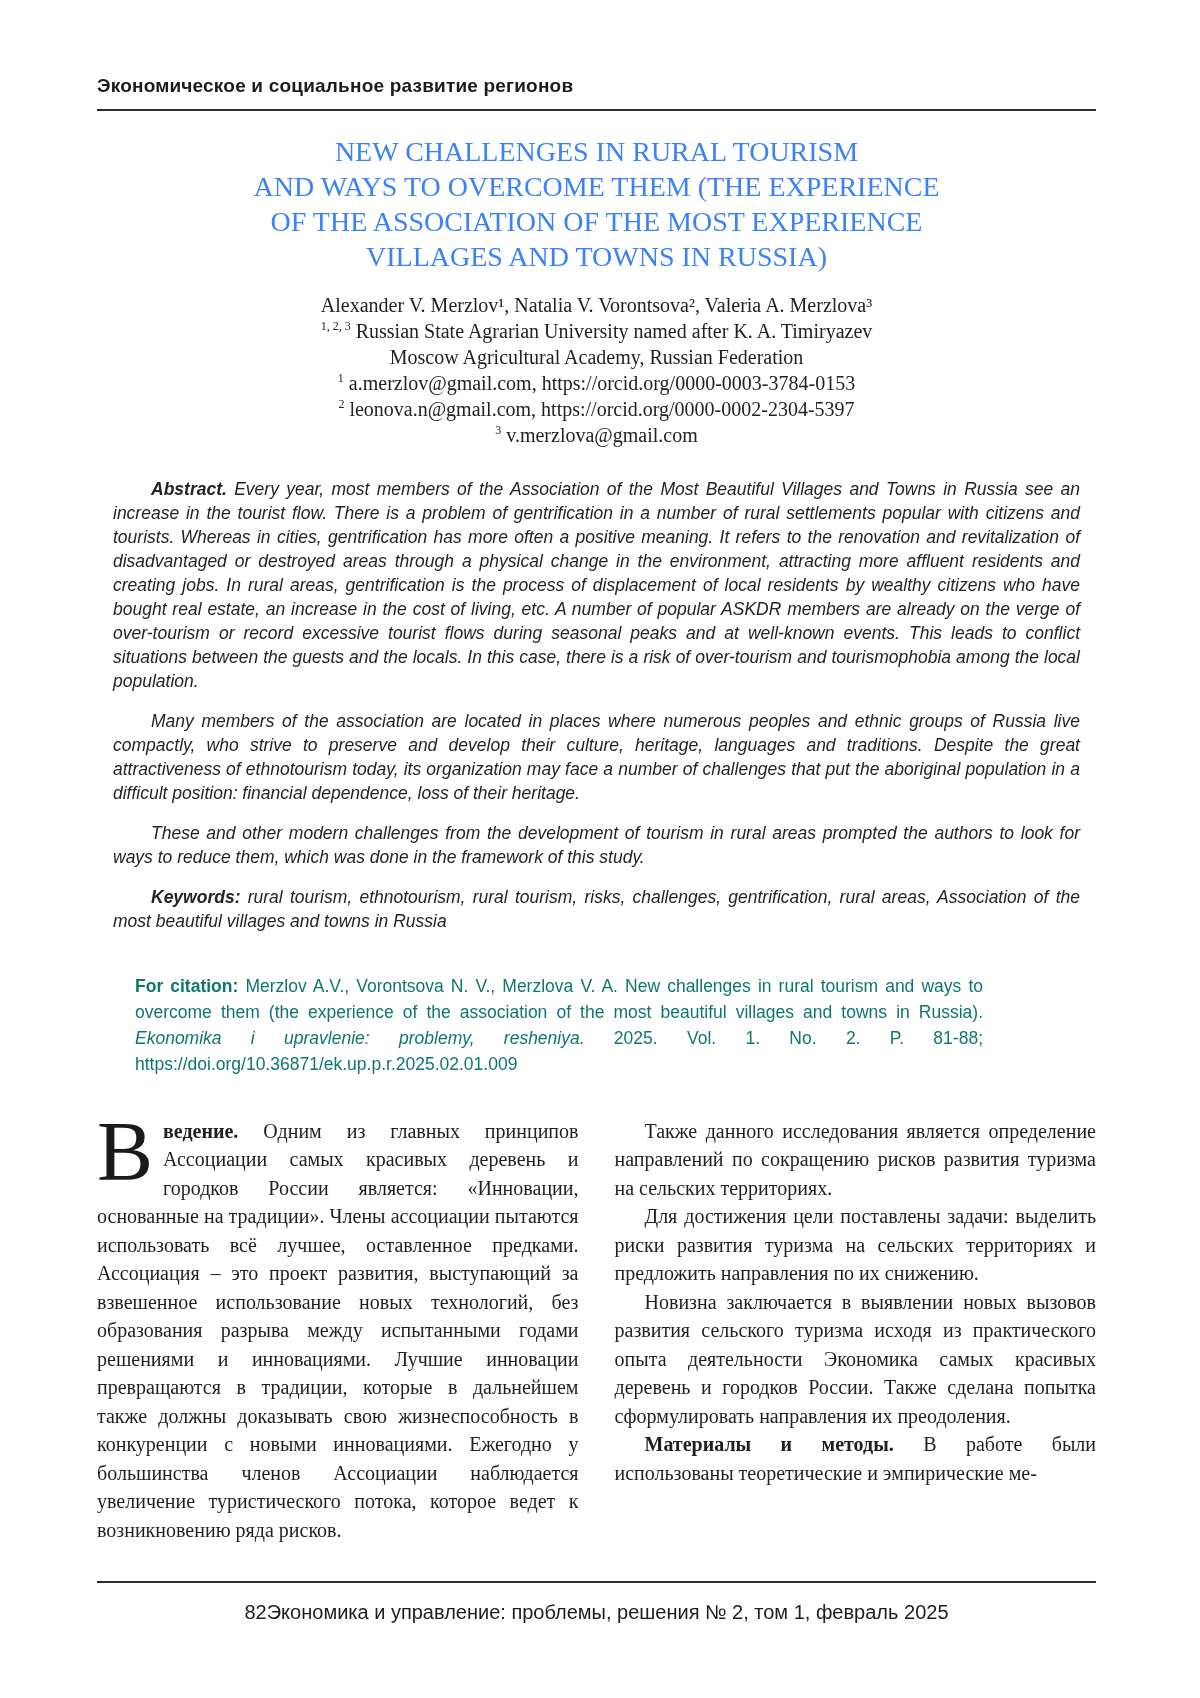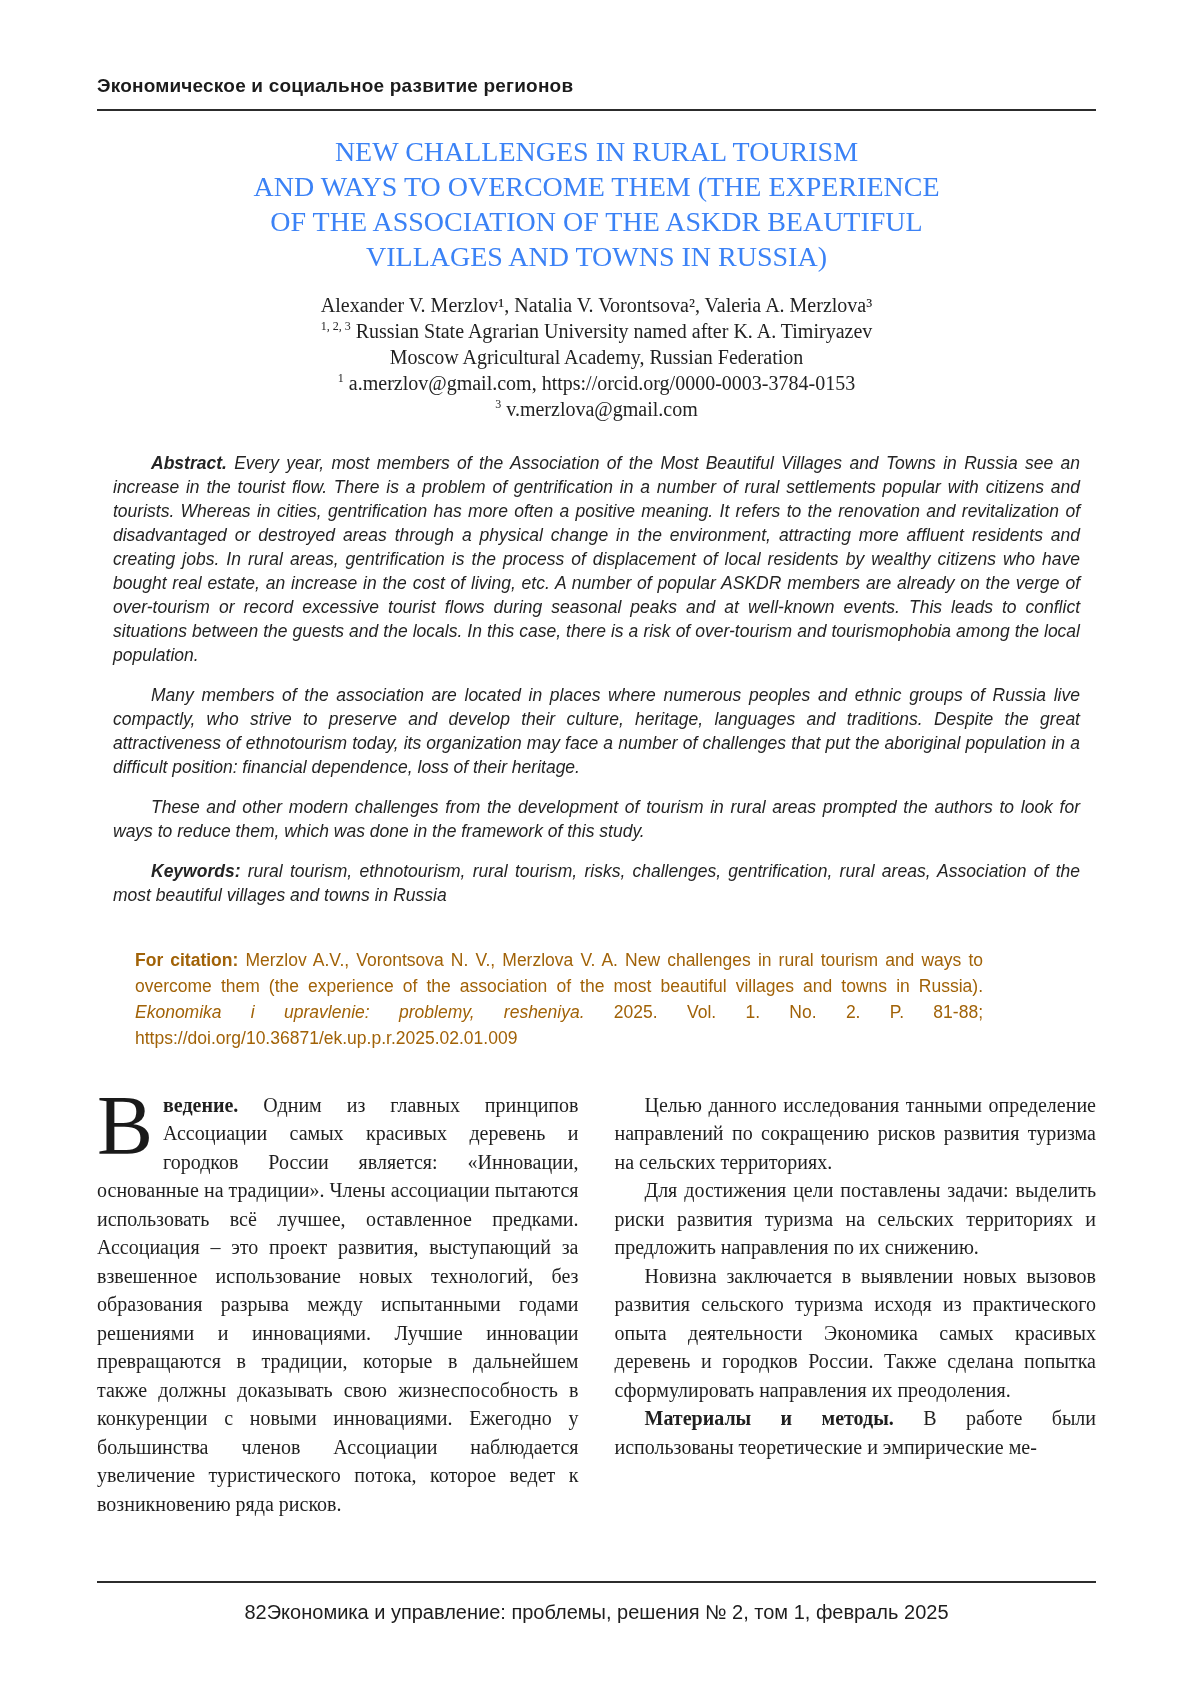--- a/index.html
+++ b/index.html
@@ -43,21 +43,21 @@
     text-align:justify;
     color:#242424;
   }
   .ab-p{margin:16px;text-indent:38px;}
   .ab-p b{font-style:italic;}
   
   .citation{
     margin:40px 113px 0 38px;
     font:400 17.5px/26px "Liberation Sans", sans-serif;
     text-align:justify;
-    color:#a16207;
+    color:#0f766e;
   }
   .citation i{font-style:italic;}
   
   .columns{
     margin-top:40px;
     display:flex;
     gap:36px;
   }
   .col{
     width:482px;
@@ -97,29 +97,30 @@
 <div class="page">
 
   <header>
     <div class="running-head">Экономическое и социальное развитие регионов</div>
     <div class="head-rule"></div>
   </header>
 
   <h1 class="title">
     <span class="tline">NEW CHALLENGES IN RURAL TOURISM</span>
     <span class="tline">AND WAYS TO OVERCOME THEM (THE EXPERIENCE</span>
-    <span class="tline">OF THE ASSOCIATION OF THE ASKDR BEAUTIFUL</span>
+    <span class="tline">OF THE ASSOCIATION OF THE MOST EXPERIENCE</span>
     <span class="tline">VILLAGES AND TOWNS IN RUSSIA)</span>
   </h1>
 
   <div class="authors">
     <div>Alexander V. Merzlov¹, Natalia V. Vorontsova², Valeria A. Merzlova³</div>
     <div><sup>1, 2, 3</sup><span> Russian State Agrarian University named after K. A. Timiryazev</span></div>
     <div>Moscow Agricultural Academy, Russian Federation</div>
     <div><sup>1</sup><span> a.merzlov@gmail.com, https://orcid.org/0000-0003-3784-0153</span></div>
+    <div><sup>2</sup><span> leonova.n@gmail.com, https://orcid.org/0000-0002-2304-5397</span></div>
     <div><sup>3</sup><span> v.merzlova@gmail.com</span></div>
   </div>
 
   <section class="abstract">
     <p class="ab-p"><b>Abstract.</b><span> Every year, most members of the Association of the Most Beautiful Villages and Towns in Russia see an increase in the tourist flow. There is a problem of gentrification in a number of rural settlements popular with citizens and tourists. Whereas in cities, gentrification has more often a positive meaning. It refers to the renovation and revitalization of disadvantaged or destroyed areas through a physical change in the environment, attracting more affluent residents and creating jobs. In rural areas, gentrification is the process of displacement of local residents by wealthy citizens who have bought real estate, an increase in the cost of living, etc. A number of popular ASKDR members are already on the verge of over-tourism or record exces­sive tourist flows during seasonal peaks and at well-known events. This leads to conflict situations between the guests and the locals. In this case, there is a risk of over-tourism and tourismophobia among the local population.</span></p>
     <p class="ab-p">Many members of the association are located in places where numerous peoples and ethnic groups of Russia live compactly, who strive to preserve and develop their culture, heritage, languages and traditions. Despite the great attractiveness of ethnotourism today, its organization may face a number of challenges that put the aboriginal population in a difficult position: financial dependence, loss of their heritage.</p>
     <p class="ab-p">These and other modern challenges from the development of tourism in rural areas prompted the authors to look for ways to reduce them, which was done in the framework of this study.</p>
     <p class="ab-p"><b>Keywords:</b><span> rural tourism, ethnotourism, rural tourism, risks, challenges, gentrification, rural areas, Asso­ciation of the most beautiful villages and towns in Russia</span></p>
   </section>
 
@@ -127,21 +128,21 @@
     <b>For citation:</b><span> Merzlov A.V., Vorontsova N. V., Merzlova V. A. New challenges in rural tourism and ways to overcome them (the experience of the association of the most beautiful villages and towns in Russia). </span><i>Ekonomika i upravlenie: problemy, resheniya.</i><span> 2025. Vol. 1. No. 2. P. 81-88; https://doi.org/10.36871/ek.up.p.r.2025.02.01.009</span>
   </section>
 
   <section class="columns">
     <div class="col">
       <p class="body-p no-indent">
         <span class="dropcap">В</span><b>ведение.</b><span> Одним из главных принципов Ассоциации самых красивых деревень и городков России является: «Инновации, основанные на традиции». Члены ассоциации пытаются использовать всё лучшее, оставленное предками. Ассоциация – это проект развития, вы­ступающий за взвешенное использование новых технологий, без образования разрыва между испы­танными годами решениями и инновациями. Луч­шие инновации превращаются в традиции, кото­рые в дальнейшем также должны доказывать свою жизнеспособность в конкуренции с новыми инно­вациями. Ежегодно у большинства членов Ассоци­ации наблюдается увеличение туристического по­тока, которое ведет к возникновению ряда рисков.</span>
       </p>
     </div>
     <div class="col">
-      <p class="body-p">Целью данного исследования танными опре­деление направлений по сокращению рисков раз­вития туризма на сельских территориях.</p>
+      <p class="body-p">Также данного исследования является опре­деление направлений по сокращению рисков раз­вития туризма на сельских территориях.</p>
       <p class="body-p">Для достижения цели поставлены задачи: выделить риски развития туризма на сельских территориях и предложить направления по их снижению.</p>
       <p class="body-p">Новизна заключается в выявлении новых вызовов развития сельского туризма исходя из практического опыта деятельности Экономика самых красивых деревень и городков России. Также сделана попытка сформулировать направ­ления их преодоления.</p>
       <p class="body-p"><b>Материалы и методы.</b><span> В работе были использованы теоретические и эмпирические ме-</span></p>
     </div>
   </section>
 
   <footer class="footer">
     <div class="foot-rule"></div>
     <div class="foot-row">
       <span>82</span>

